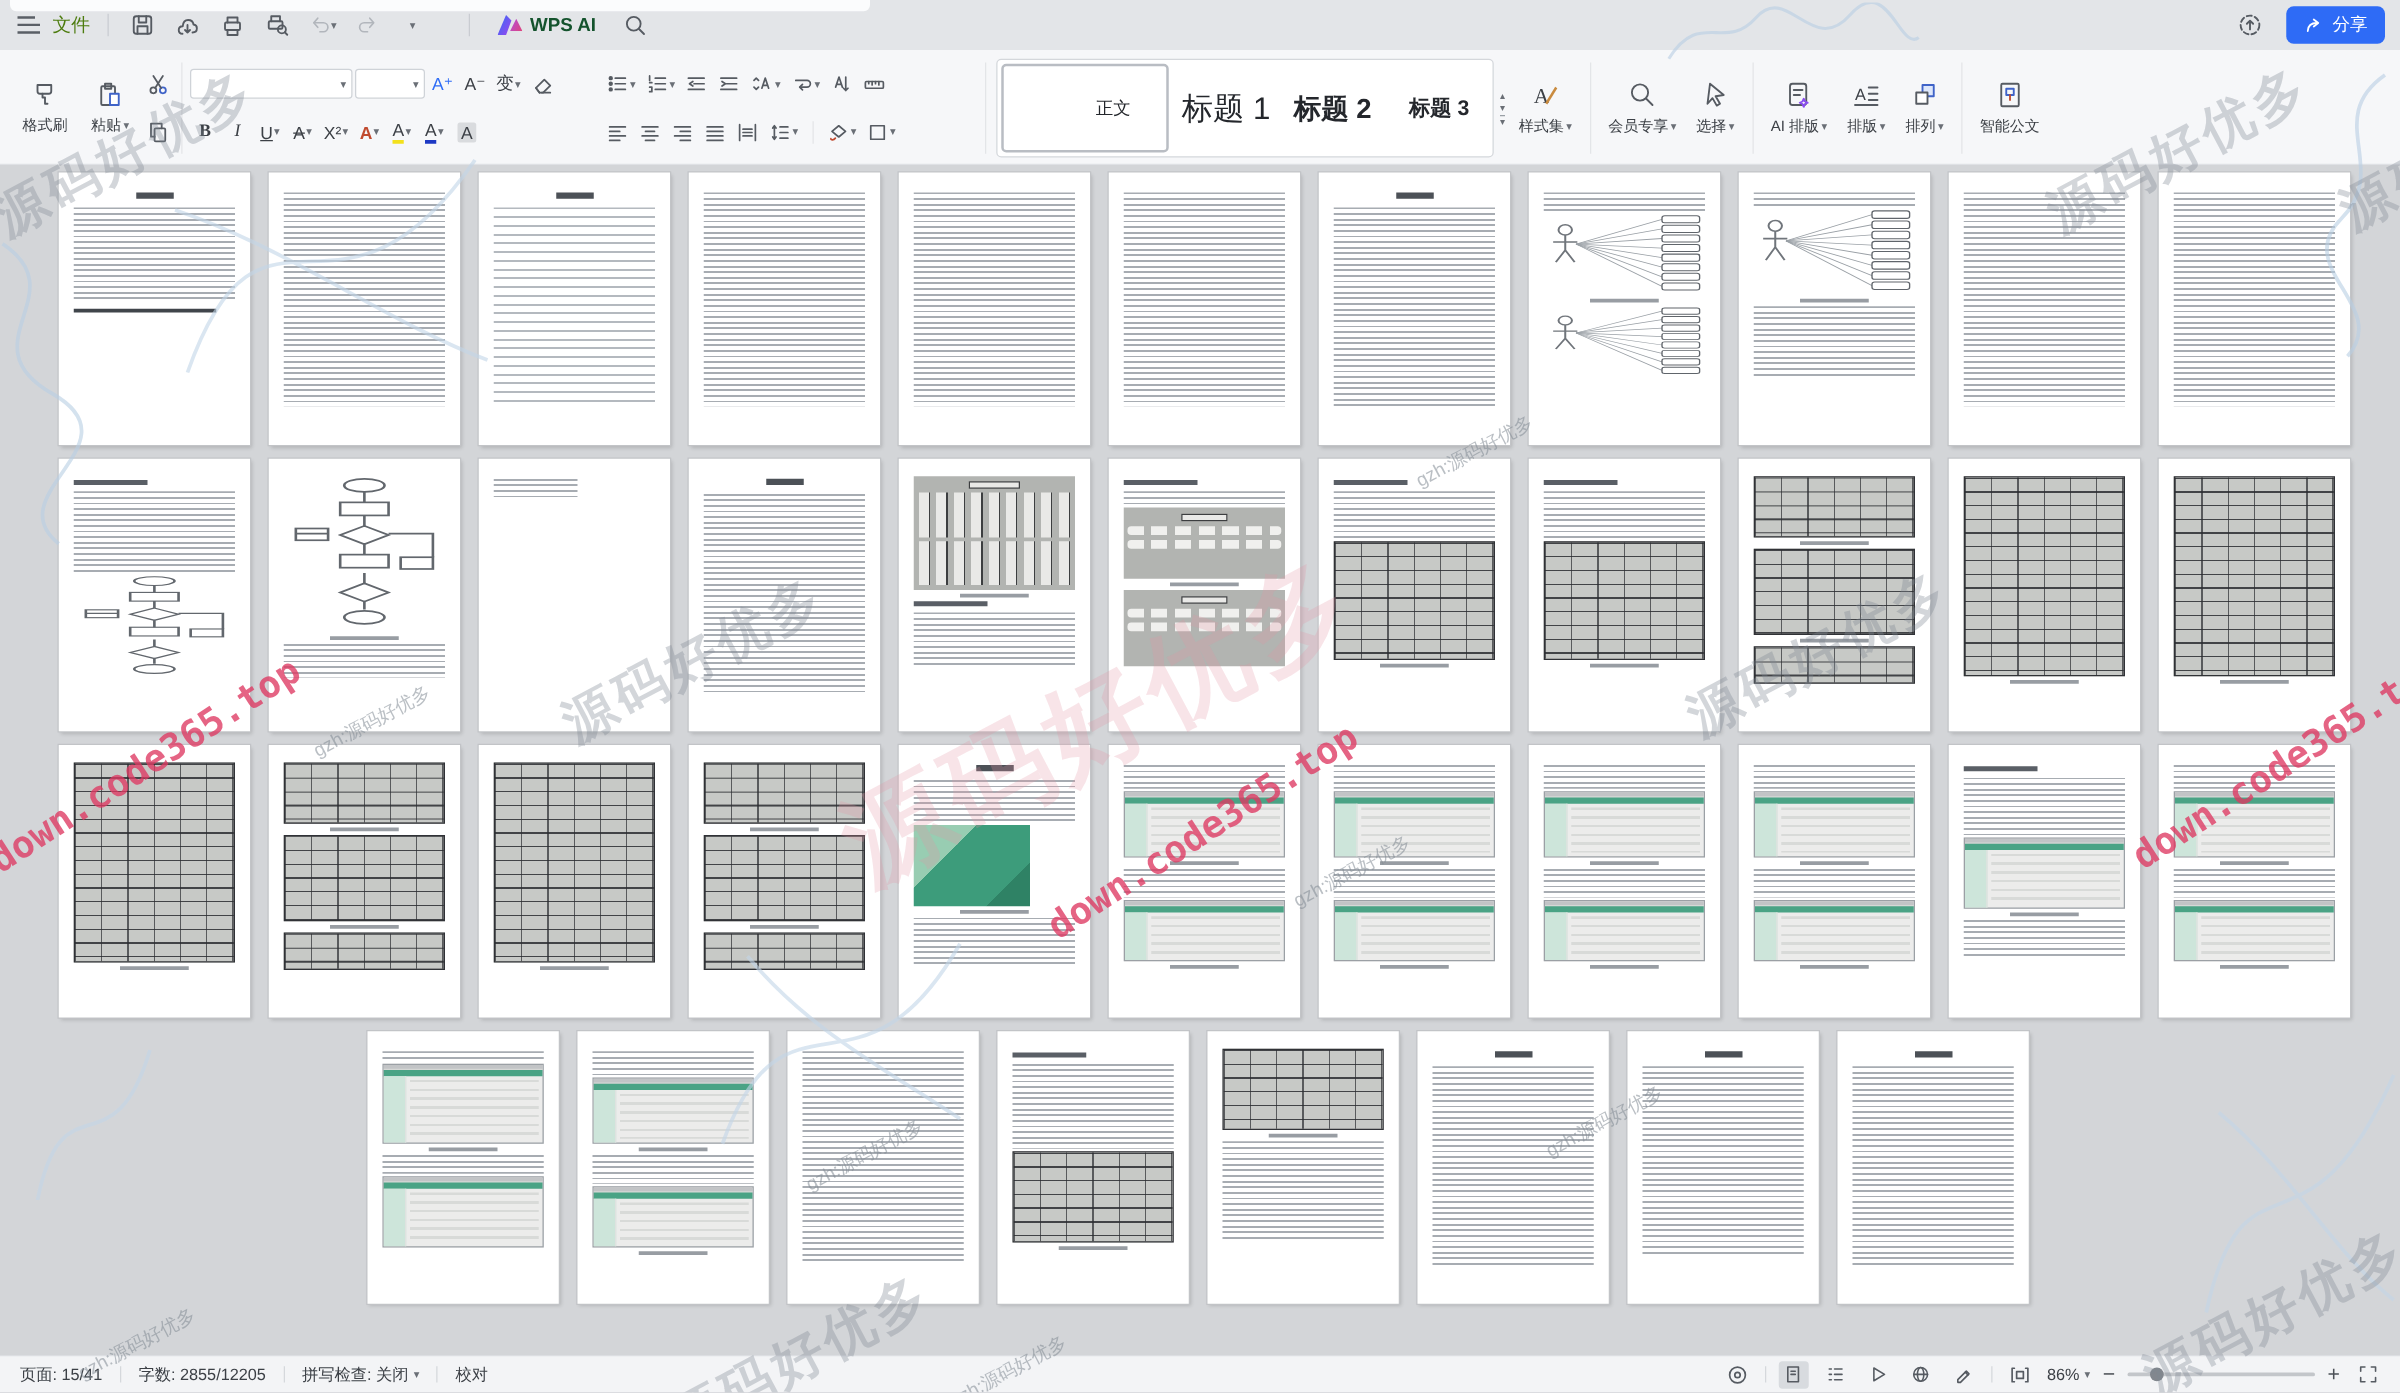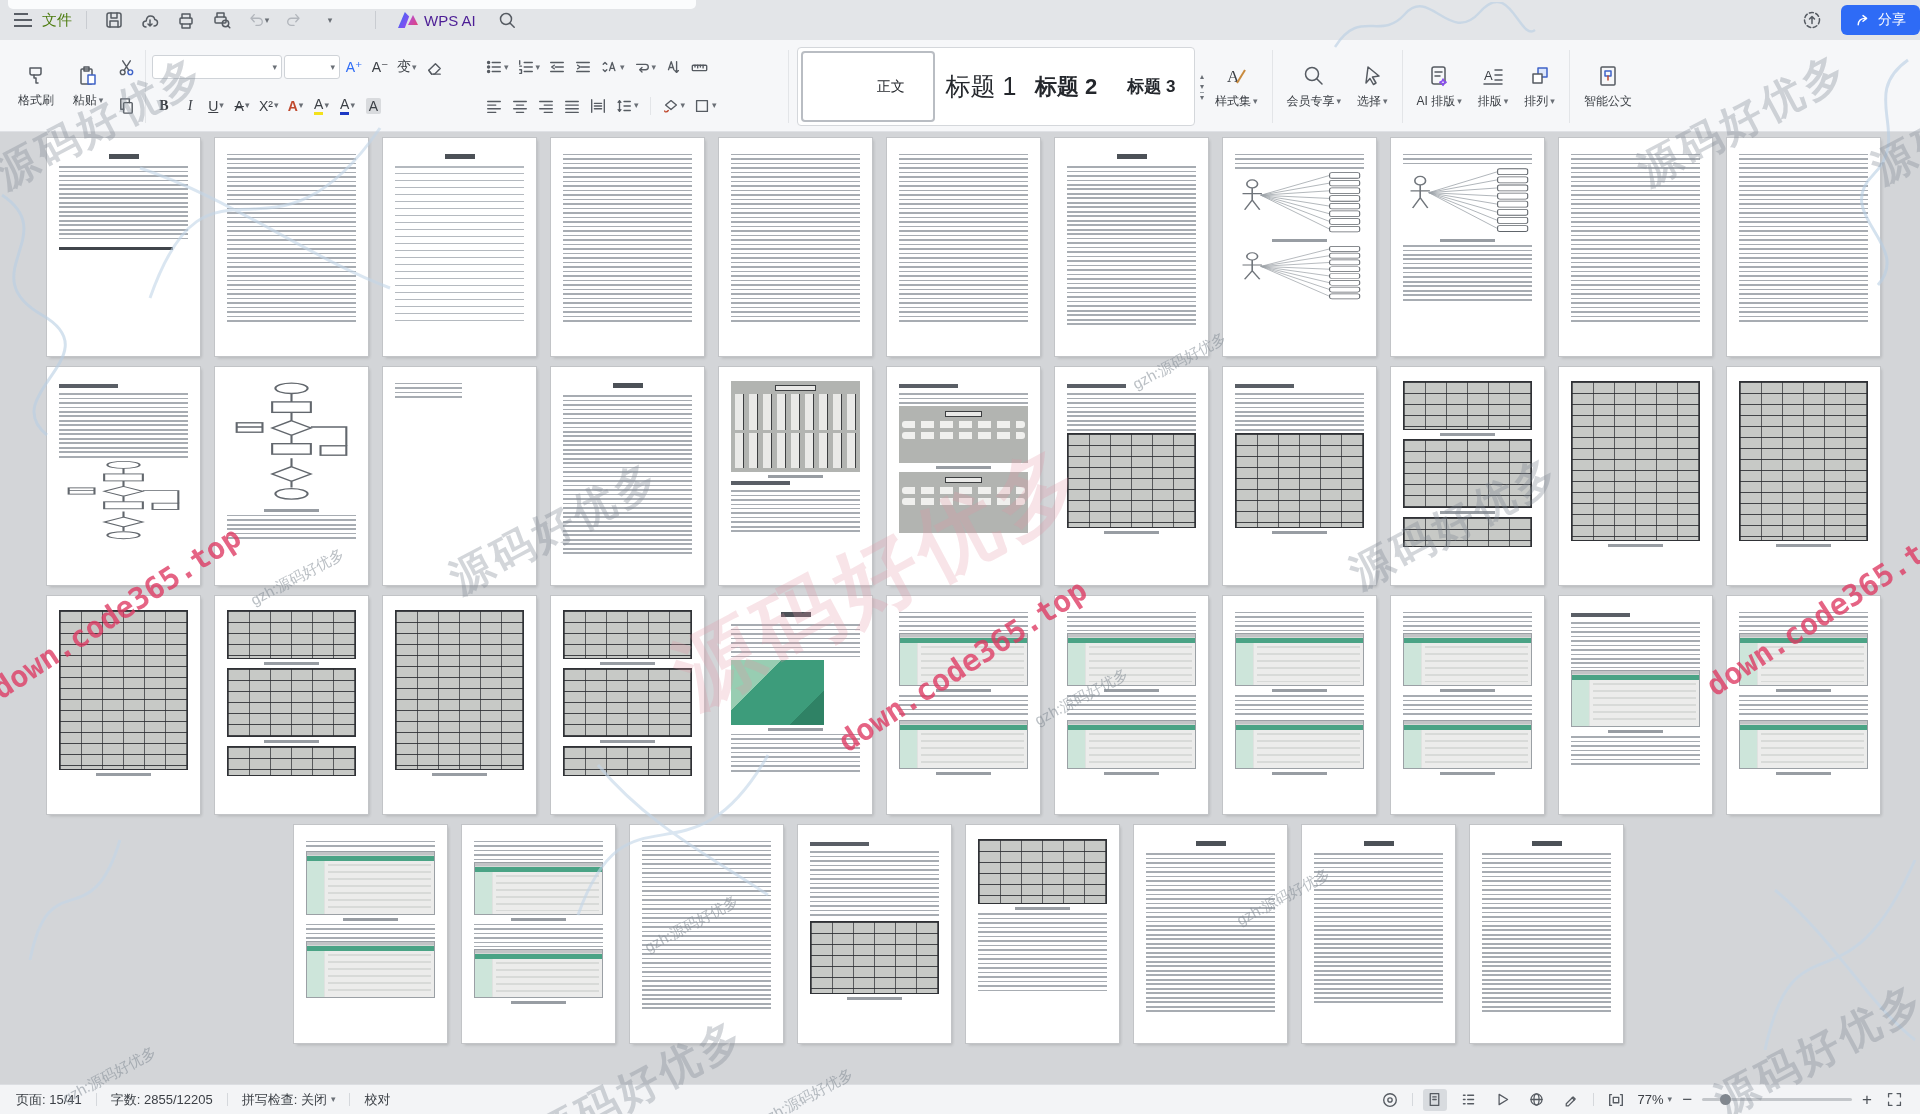--- a/index.html
+++ b/index.html
@@ -21,22 +21,22 @@
   .ic { stroke:#565b62; fill:none; stroke-width:1.5; stroke-linecap:round; stroke-linejoin:round; }
   .ic-dis { stroke:#b2b6bc; }
   .caret { font-size:9px; color:#6a6f76; line-height:1; }
   .tabs { display:flex; align-items:center; gap:34px; margin-left:300px; height:40px; }
   .tab { font-size:15px; color:#33373d; height:40px; display:flex; align-items:center; cursor:pointer; position:relative; }
   .tab.active { color:#2f6df6; font-weight:bold; }
   .tab.active::after { content:""; position:absolute; left:2px; right:2px; bottom:3px; height:3px; border-radius:2px; background:#2f6df6; }
   .ai-zone { display:flex; align-items:center; gap:18px; margin-left:28px; }
   .ai-logo { width:18px; height:16px; clip-path:polygon(0 100%,38% 0,62% 28%,38% 100%); background:linear-gradient(120deg,#2f6df6,#8a4df0 60%,#e0457a); position:relative; }
   .ai-logo2 { width:10px; height:10px; margin-left:-8px; clip-path:polygon(0 100%,50% 0,100% 100%); background:linear-gradient(120deg,#b14de0,#e0457a); }
-  .ai-label { font-size:15px; color:#4c1d95; }
-  .tb-right { margin-left:auto; display:flex; align-items:center; gap:16px; }
+  .ai-label { font-size:15px; color:#14532d;font-weight:bold; }
+  .tb-right { margin-left:auto; display:flex; align-items:center; gap:16px; padding-right:12px; }
   .share-btn { display:flex; align-items:center; gap:7px; background:#2e6bf6; color:#fff; font-size:14px; height:30px; padding:0 14px; border-radius:6px; cursor:pointer; }
 
   
   .ribbon { position:absolute; left:0; top:40px; width:1920px; height:92px; background:#f6f7f9; border-bottom:1px solid #dfe1e5; display:flex; align-items:stretch; padding:6px 6px 4px 10px; z-index:4; }
   .vline { width:1px; background:#e3e5e8; margin:4px 6px; }
   .rbig { width:52px; display:flex; flex-direction:column; align-items:center; justify-content:center; gap:4px; border-radius:4px; cursor:pointer; font-size:12px; color:#3c4046; }
   .rcol { display:flex; flex-direction:column; justify-content:space-around; padding:2px 0; }
   .rrow { display:flex; align-items:center; gap:2px; }
   .rbtn { min-width:24px; height:25px; padding:0 3px; display:flex; align-items:center; justify-content:center; border-radius:3px; cursor:pointer; font-size:14px; color:#3c4046; gap:1px; }
   .combo { background:#fff; border:1px solid #cfd3d8; border-radius:3px; height:24px; display:flex; align-items:center; justify-content:flex-end; padding:0 4px; cursor:pointer; }
@@ -964,21 +964,21 @@
           </svg>
       </span>
       <span class="sb-sep"></span>
       <span class="sb-ic">
         <svg class="ic" width="18" height="18" viewBox="0 0 20 20">
             <path d="M5 4H3v12h2M15 4h2v12h-2"></path>
             <rect x="7" y="7" width="6" height="6"></rect>
           </svg>
       </span>
       <span class="sb-item">
-          <span>77%</span>
+          <span>86%</span>
           <span class="caret">▾</span>
         </span>
       <span class="zbtn">−</span>
       <span class="zoom-track">
           <span class="zoom-dot"></span>
         </span>
       <span class="zbtn">+</span>
       <span class="sb-ic">
         <svg class="ic" width="17" height="17" viewBox="0 0 20 20">
             <path d="M3 7V3h4M13 3h4v4M17 13v4h-4M7 17H3v-4"></path>

